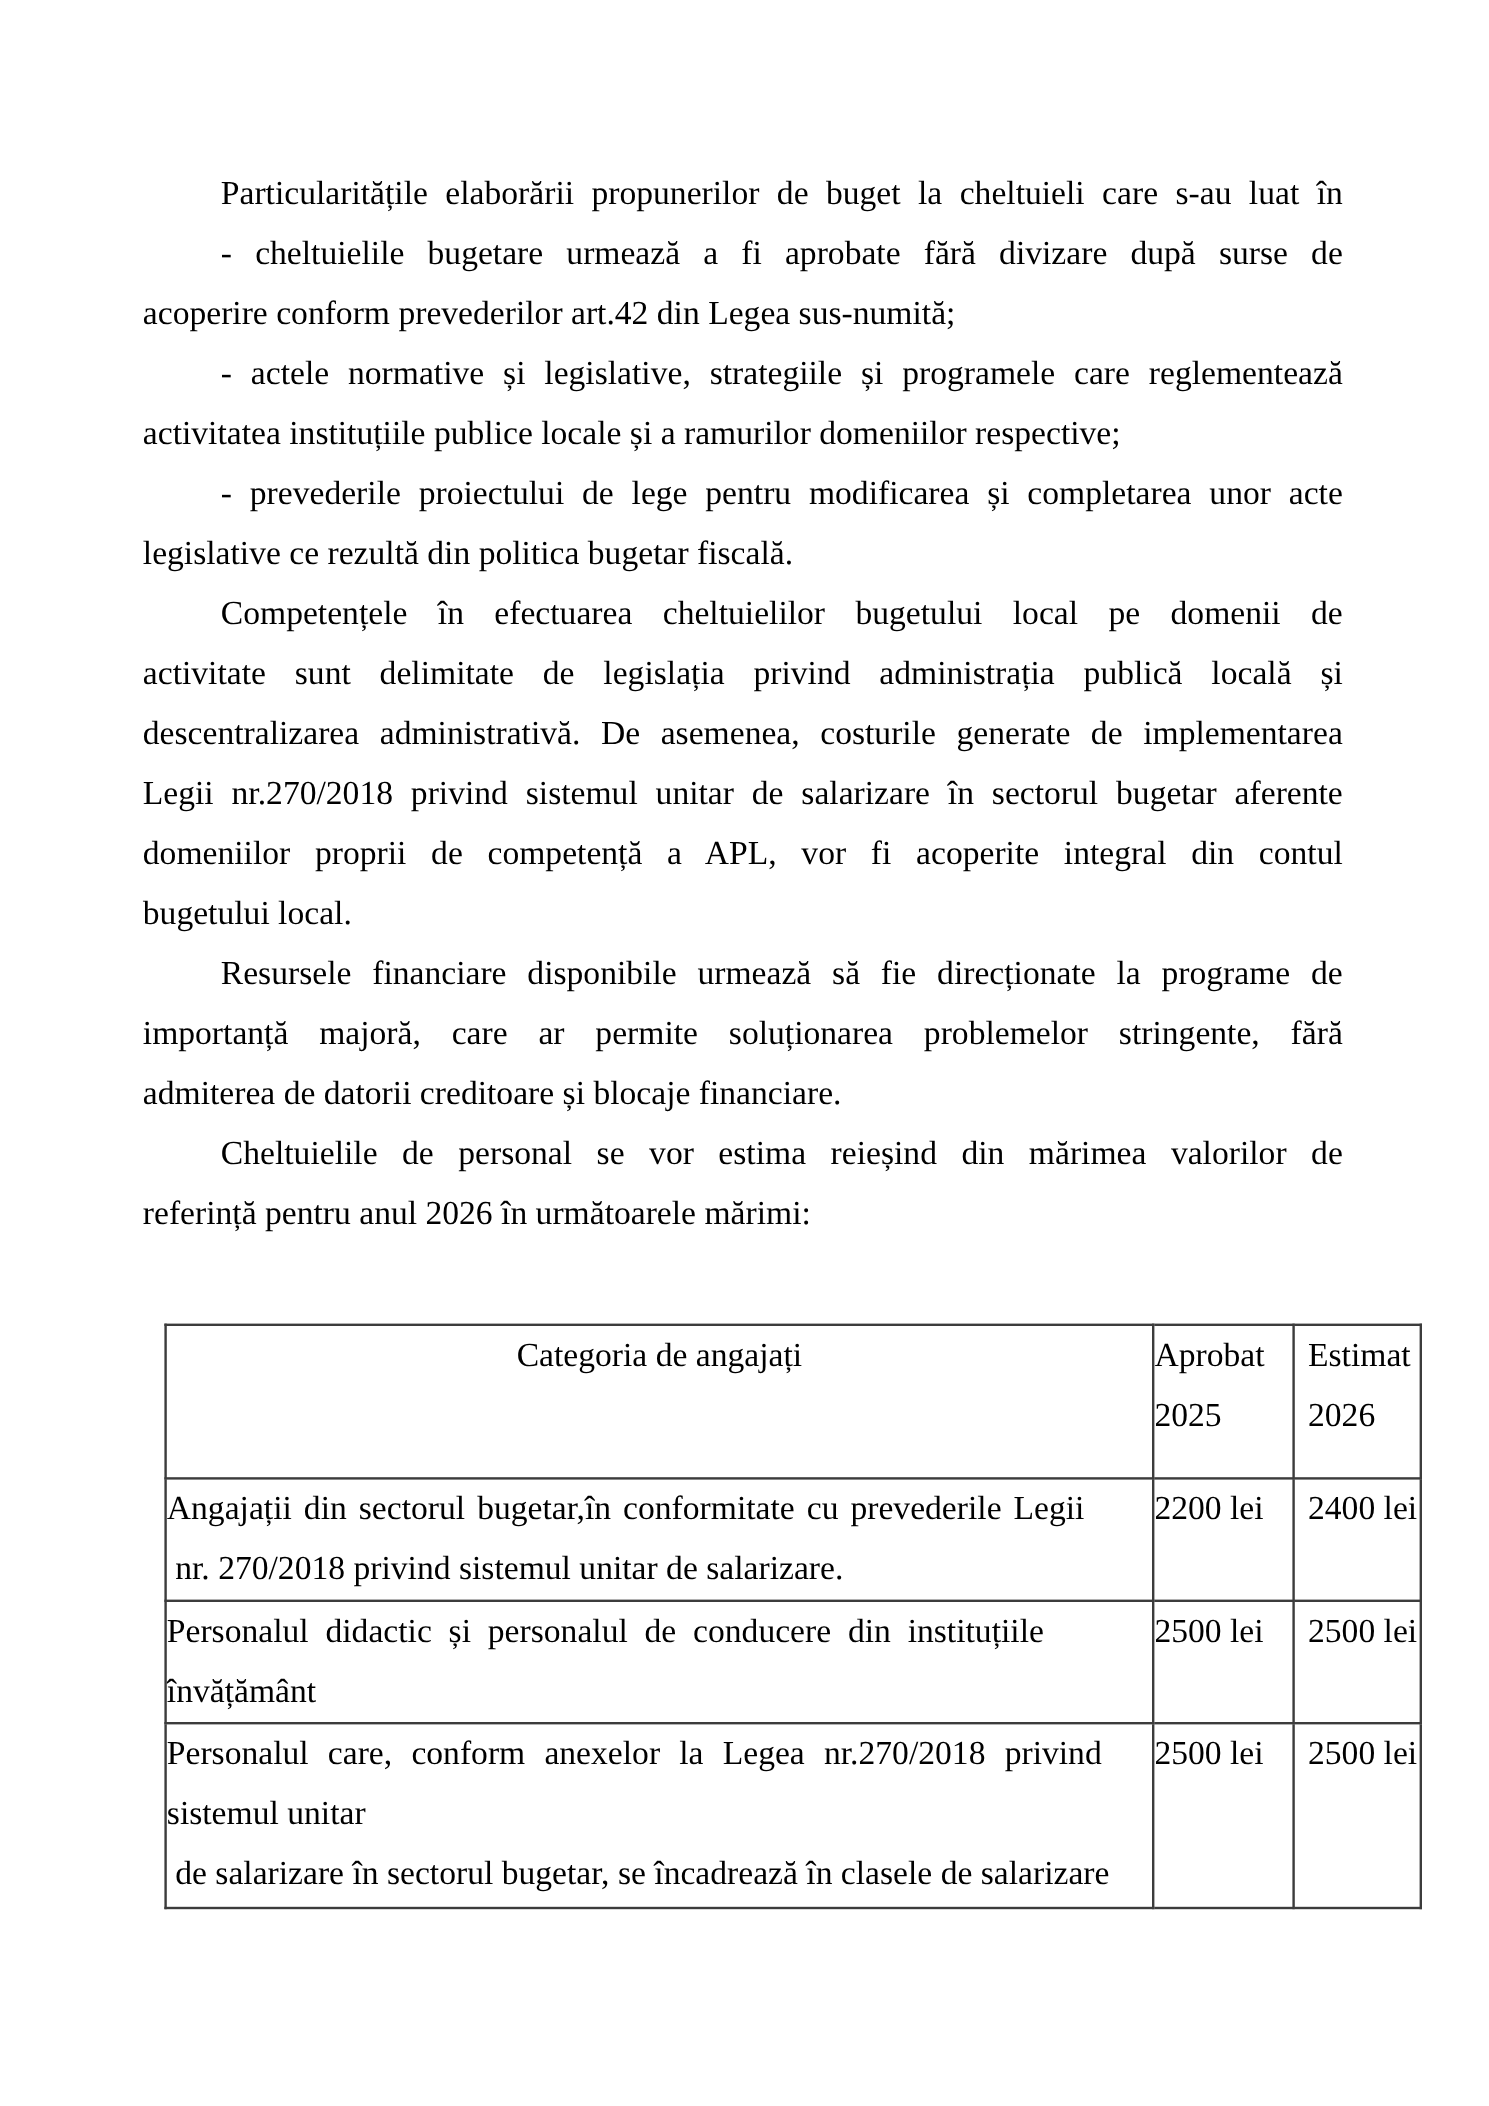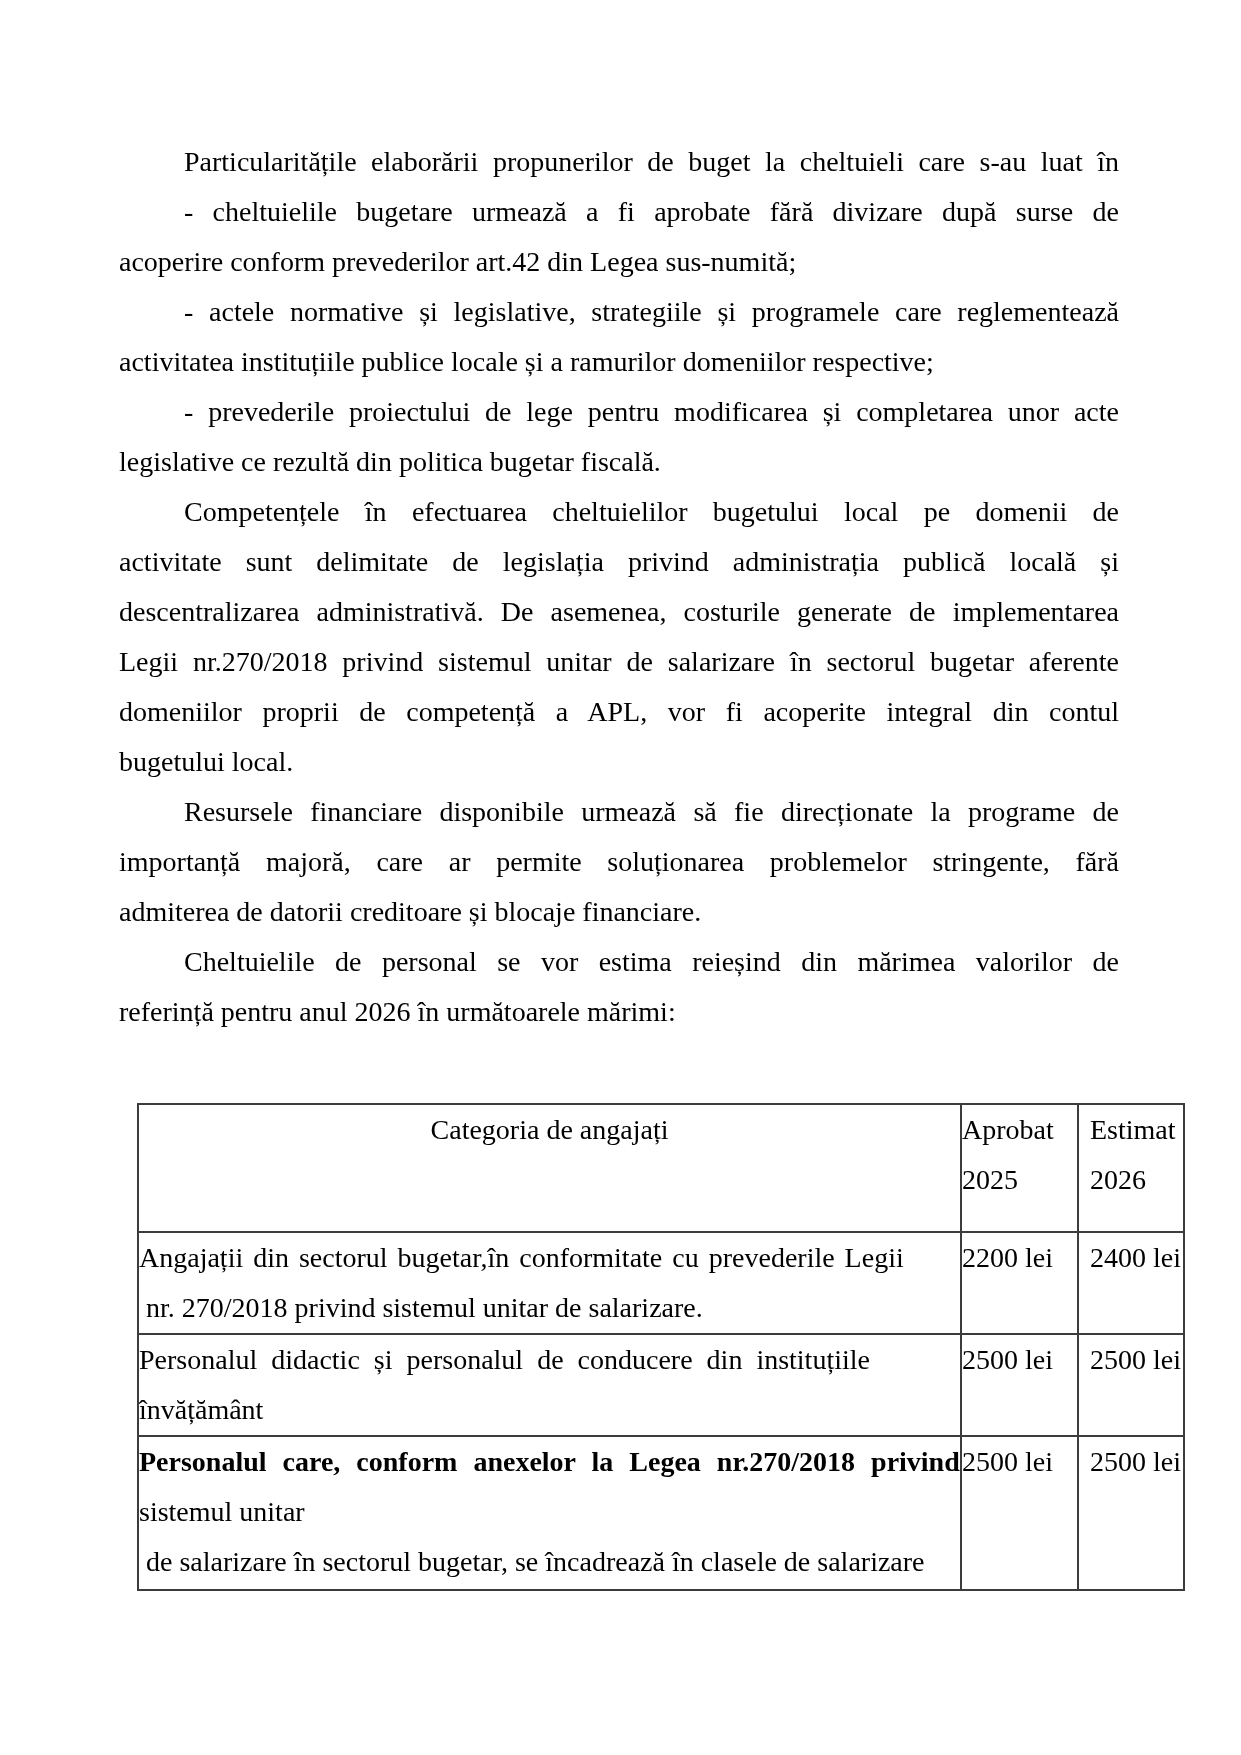--- a/index.html
+++ b/index.html
@@ -62,21 +62,21 @@
     white-space:nowrap;
     overflow:hidden;
   }
   td.val.est { padding-left:11px; }
   td.head-col { padding:1px 0 0 8px; }
   td.head-col.est { padding-left:11px; }
 
   
   tr.r1 .cl:nth-child(1) { word-spacing:3px; }
   tr.r2 .cl:nth-child(1) { word-spacing:7px; }
-  tr.r3 .cl:nth-child(1) { word-spacing:9px;font-weight:bold; }
+  tr.r3 .cl:nth-child(1) { word-spacing:9px; }
   tr.r1 .cl:nth-child(2) { padding-left:7px; }
   tr.r3 .cl:nth-child(3) { padding-left:7px; }
 </style>
 </head>
 <body>
 
 <div class="page">
 
   <div class="body-text">
 

